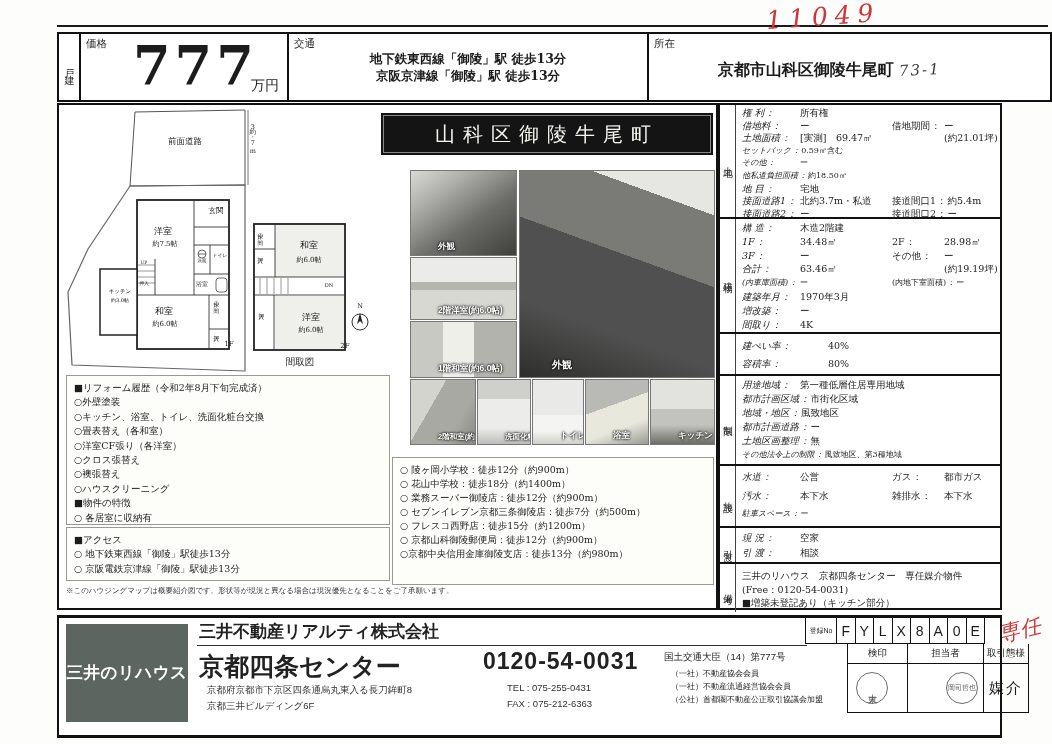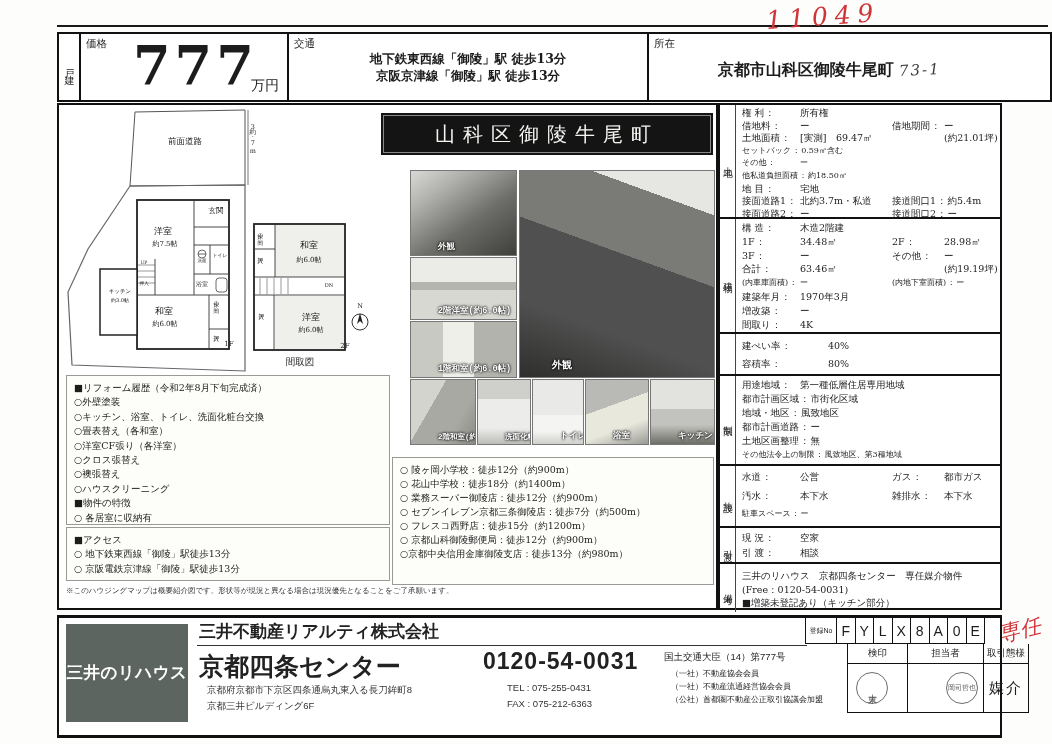--- a/index.html
+++ b/index.html
@@ -37,21 +37,21 @@
   .notebox div{white-space:nowrap;}
   .disclaimer{position:absolute;font-size:7.5px;color:#333;}
 
   
   .banner{position:absolute;left:322px;top:8px;width:332px;height:42px;background:#141414;
           box-shadow:inset 0 0 0 2px #141414, inset 0 0 0 3px #888;
           display:flex;align-items:center;justify-content:center;}
   .banner span{color:#f4f4f0;font-size:20px;letter-spacing:8px;}
   .photo{position:absolute;overflow:hidden;border:1px solid #777;}
   .photo .plabel{position:absolute;left:3px;bottom:2px;color:#fff;font-size:8.5px;font-weight:bold;
-                 font-family:Liberation Mono, monospace;
+                 font-family:Liberation Sans, sans-serif;
                  text-shadow:0 0 3px #000,0 0 2px #000;white-space:nowrap;padding-left:24px;}
   .ph1{background:linear-gradient(145deg,#d9d9d5 0%,#b0b0ac 25%,#6c6c68 60%,#3f3f3b 100%);}
   .ph2{background:linear-gradient(180deg,#ebebe7 0 40%,#b5b5af 40% 52%,#d8d8d2 52% 100%);}
   .ph3{background:linear-gradient(90deg,#c9c9c3 0 30%,#efefe9 30% 60%,#b3b3ad 60% 100%);}
   .ph4{background:linear-gradient(200deg,#e6e6e2 0 16%,#7a7a76 16% 42%,#505050 42% 72%,#2e2e2c 100%);}
   .ph5{background:linear-gradient(120deg,#d4d4ce 0 35%,#a9a9a3 35% 70%,#8a8a84 100%);}
   .ph6{background:linear-gradient(180deg,#cfcfcb 0 30%,#ececea 30% 75%,#bcbcb8 100%);}
   .ph7{background:linear-gradient(180deg,#e9e9e7 0 55%,#f4f4f2 55% 80%,#cfcfcb 100%);}
   .ph8{background:linear-gradient(160deg,#b9b9b5 0 40%,#dedeceb3 40% 70%,#9a9a96 100%);}
   .ph9{background:linear-gradient(180deg,#e2e2de 0 45%,#c2c2be 45% 70%,#6e6e68 100%);}
@@ -60,21 +60,21 @@
   .details{left:718px;top:103px;width:280px;height:503px;border:2px solid #111;border-left-width:2px;background:#fff;
            display:flex;flex-direction:column;}
   .sec{display:flex;border-bottom:2px solid #111;flex:0 0 auto;}
   .sec:last-child{border-bottom:none;}
   .sec .tag{width:15px;border-right:1px solid #444;display:flex;align-items:center;justify-content:center;
             font-size:9.5px;letter-spacing:2px;}
   .sec .body{flex:1;padding:2px 6px;display:flex;flex-direction:column;justify-content:space-around;}
   .row{font-size:9.5px;white-space:nowrap;line-height:12.6px;}
   .row[data-sm="1"]{font-size:8px;}
   .g1{display:inline-block;min-width:150px;}
-  .rl{display:inline-block;min-width:58px;}
+  .rl{display:inline-block;min-width:58px;font-style:italic;}
   .rl:empty{min-width:0;}
   .rl::after{content:"：";margin:0 1px;}
   .rl:empty::after{content:"";margin:0;}
   .rl2{display:inline-block;min-width:52px;}
   .rl2::after{content:"：";margin:0 1px;}
   .rl2:empty::after{content:"";margin:0;}
   #sec3 .rv{padding-left:28px;}
   #sec3 .row{line-height:17px;}
   #sec2 .row,#sec4 .row{line-height:13.8px;}
   #sec5 .row{line-height:16.5px;}

